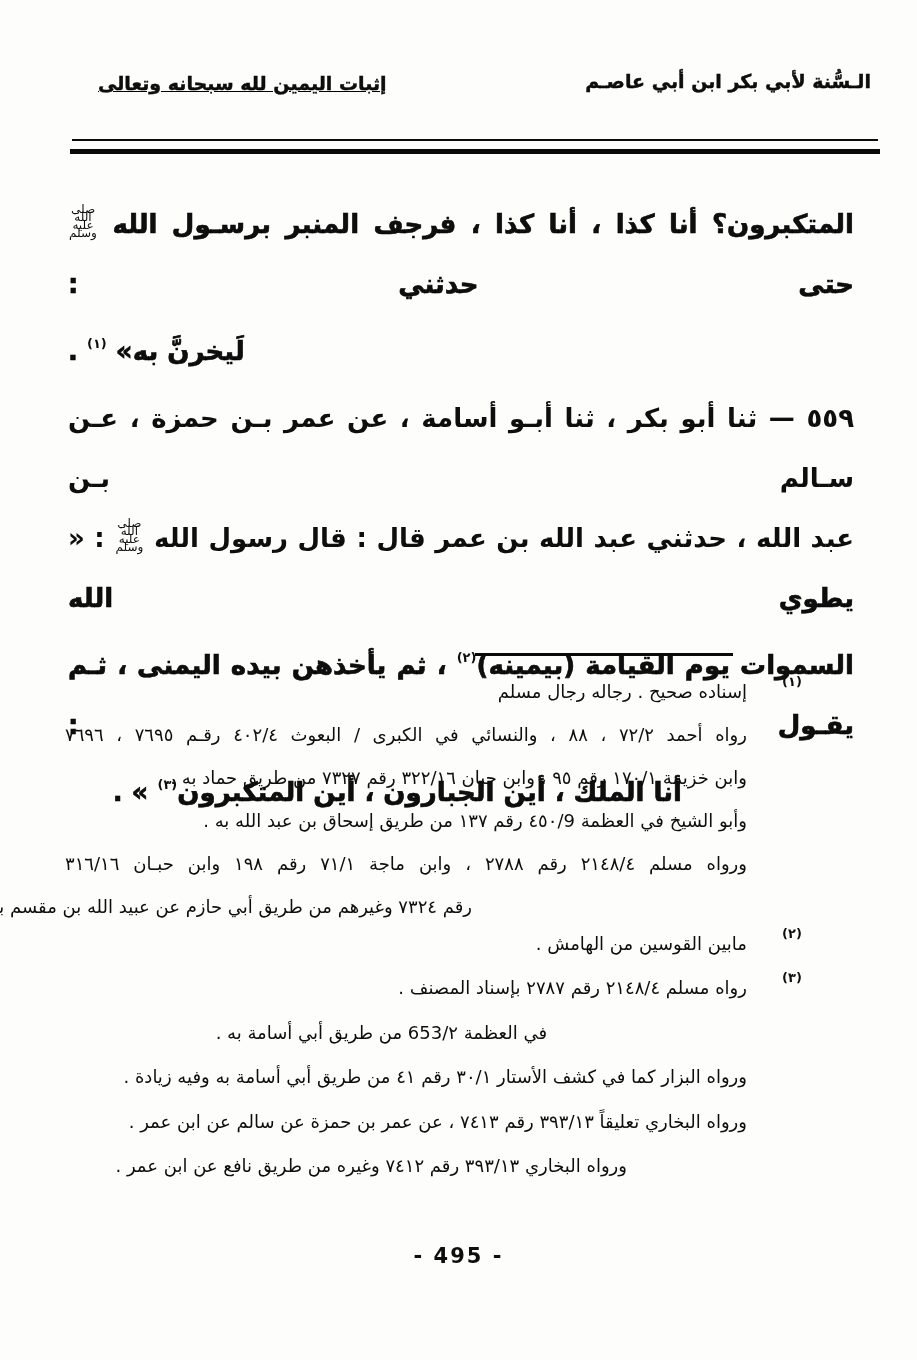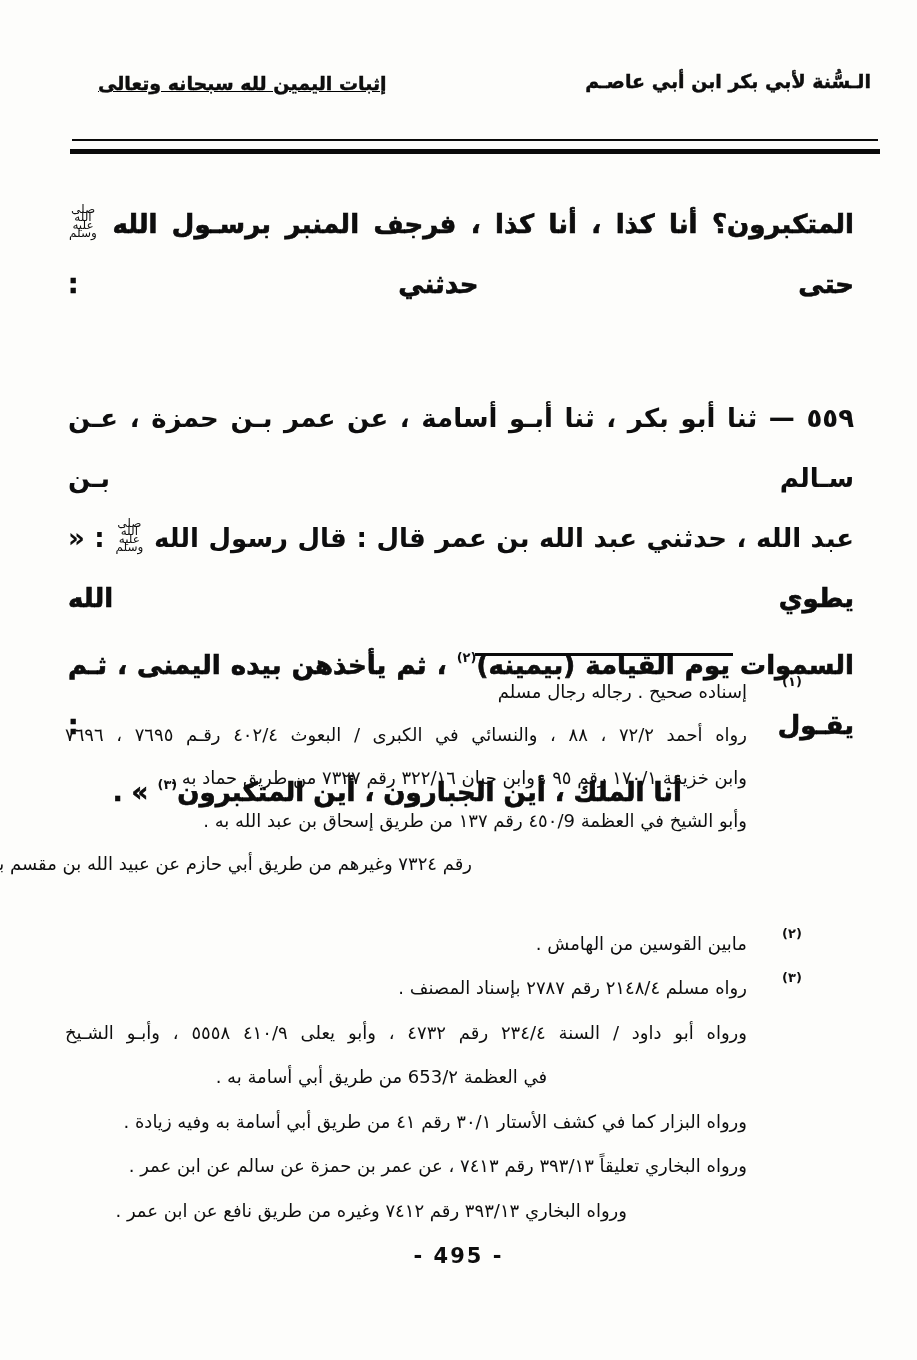--- a/index.html
+++ b/index.html
@@ -50,49 +50,50 @@
 </head>
 <body>
 
 <div class="abs hdr" id="book-title">الـسُّنة لأبي بكر ابن أبي عاصـم</div>
 <div class="abs hdr" id="chapter-title">إثبات اليمين لله سبحانه وتعالى</div>
 <div class="abs rule" id="rule-thin"></div>
 <div class="abs rule" id="rule-thick"></div>
 
 <div class="para" id="p1">
   <div class="bline just matn"><span>المتكبرون؟ أنا كذا ، أنا كذا ، فرجف المنبر برسـول الله </span><span class="saw">صلى الله عليه وسلم</span><span> حتى حدثني :</span></div>
+  <div class="bline matn left-line"><span>لَيخرنَّ به» </span><sup class="ref">(١)</sup><span> .</span></div>
 </div>
 
 <div class="para" id="p2">
   <div class="bline just"><span>٥٥٩ — ثنا أبو بكر ، ثنا أبـو أسامة ، عن عمر بـن حمزة ، عـن سـالم بـن</span></div>
   <div class="bline just"><span>عبد الله ، حدثني عبد الله بن عمر قال : قال رسول الله </span><span class="saw">صلى الله عليه وسلم</span><span> : « </span><span class="matn">يطوي الله</span></div>
   <div class="bline just matn"><span>السموات يوم القيامة (بيمينه)</span><sup class="ref">(٢)</sup><span> ، ثم يأخذهن بيده اليمنى ، ثـم يقـول :</span></div>
   <div class="bline matn mid-line"><span>أنا الملك ، أين الجبارون ، أين المتكبرون</span><sup class="ref">(٣)</sup><span> » .</span></div>
 </div>
 
 <div class="abs" id="fn-sep"></div>
 
 <div class="abs fnmark" id="fnmark-1">(١)</div>
 <div class="abs fnmark" id="fnmark-2">(٢)</div>
 <div class="abs fnmark" id="fnmark-3">(٣)</div>
 
 <div class="fnblock" id="fn1">
   <div class="fn-right">إسناده صحيح . رجاله رجال مسلم</div>
   <div class="fn-just">رواه أحمد ٧٢/٢ ، ٨٨ ، والنسائي في الكبرى / البعوث ٤٠٢/٤ رقـم ٧٦٩٥ ، ٧٦٩٦</div>
   <div class="fn-right">وابن خزيمة ١٧٠/١ رقم ٩٥ ، وابن حبان ٣٢٢/١٦ رقم ٧٣٢٧ من طريق حماد به .</div>
   <div class="fn-right">وأبو الشيخ في العظمة ٤٥٠/9 رقم ١٣٧ من طريق إسحاق بن عبد الله به .</div>
+  <div class="fn-just">ورواه مسلم ٢١٤٨/٤ رقم ٢٧٨٨ ، وابن ماجة ٧١/١ رقم ١٩٨ وابن حبـان ٣١٦/١٦</div>
   <div class="fn-right ind-280">رقم ٧٣٢٤ وغيرهم من طريق أبي حازم عن عبيد الله بن مقسم به</div>
 </div>
 
 <div class="fnblock" id="fn2">
   <div class="fn-right">مابين القوسين من الهامش .</div>
 </div>
 
 <div class="fnblock" id="fn3">
   <div class="fn-right">رواه مسلم ٢١٤٨/٤ رقم ٢٧٨٧ بإسناد المصنف .</div>
-  <div class="fn-just">ورواه أبو داود / السنة ٢٣٤/٤ رقم ٤٧٣٢ ، وأبو يعلى ٤١٠/٩ ٥٥٥٨ ، وأبـو الشـيخ</div>
   <div class="fn-right ind-200">في العظمة 653/٢ من طريق أبي أسامة به .</div>
   <div class="fn-right">ورواه البزار كما في كشف الأستار ٣٠/١ رقم ٤١ من طريق أبي أسامة به وفيه زيادة .</div>
   <div class="fn-right">ورواه البخاري تعليقاً ٣٩٣/١٣ رقم ٧٤١٣ ، عن عمر بن حمزة عن سالم عن ابن عمر .</div>
   <div class="fn-right ind-120">ورواه البخاري ٣٩٣/١٣ رقم ٧٤١٢ وغيره من طريق نافع عن ابن عمر .</div>
 </div>
 
 <div class="abs" id="page-number">- 495 -</div>
 
 </body></html>

